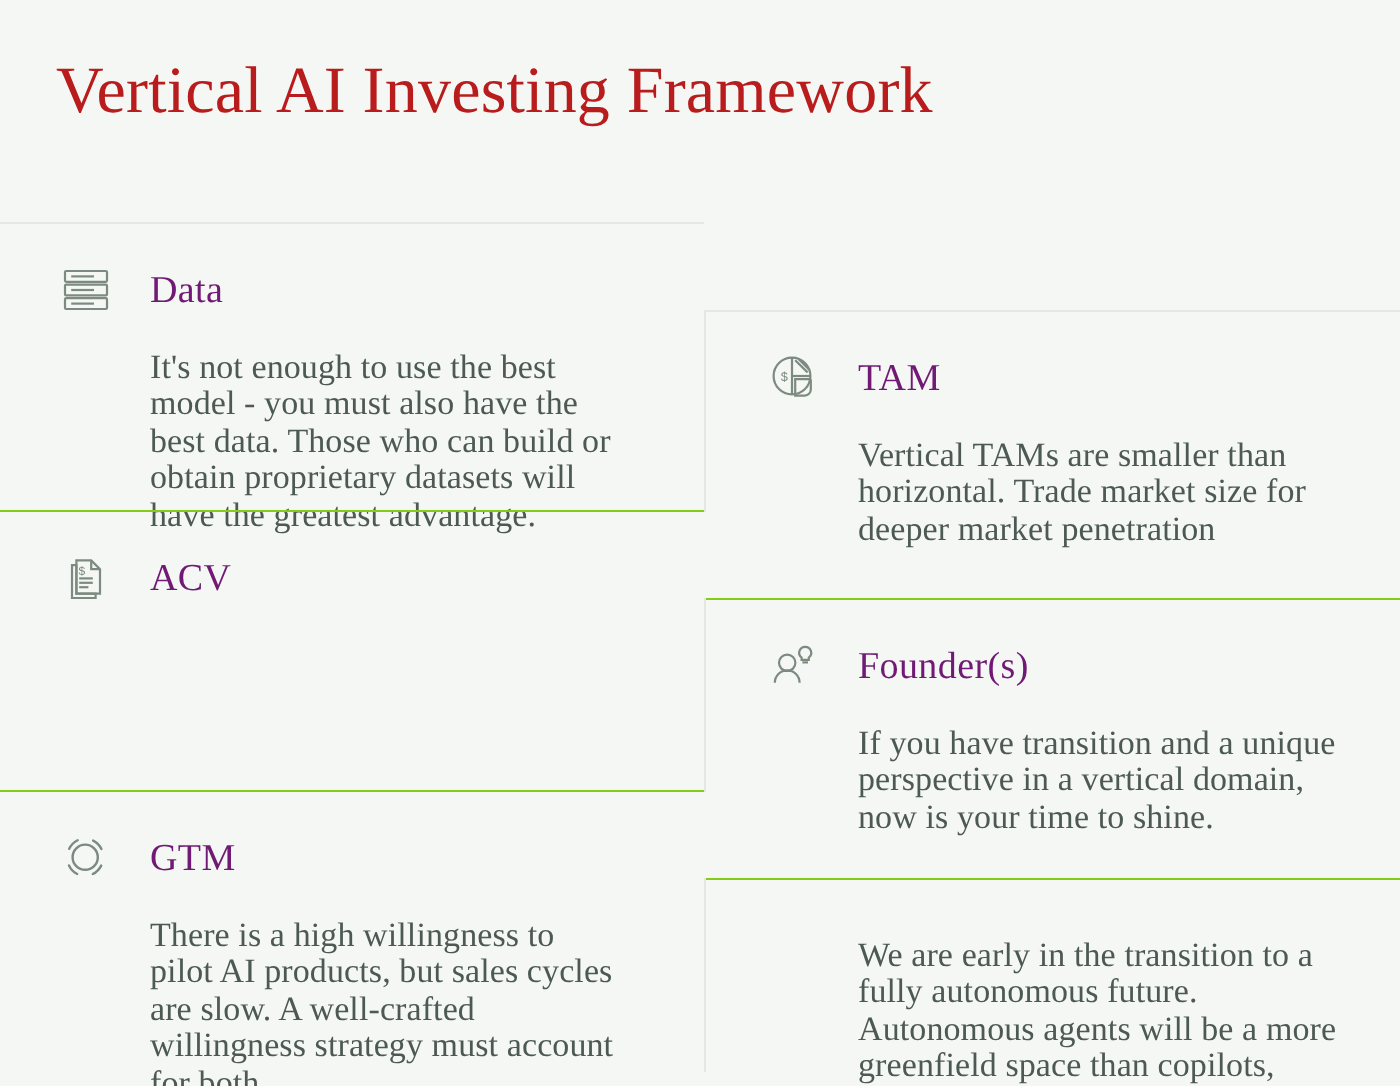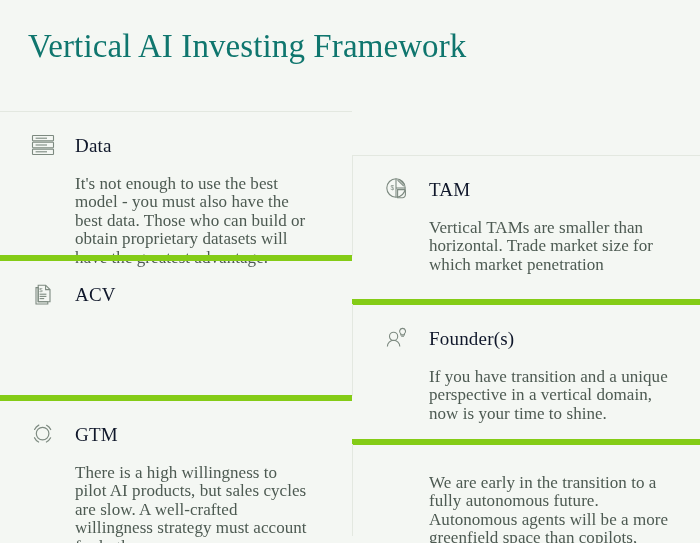--- a/index.html
+++ b/index.html
@@ -16,38 +16,38 @@
   }
 
   
   .title {
     position:absolute;
     left:28px; top:26px;
     font-family:"Liberation Serif", serif;
     font-size:33px;
     line-height:40px;
     font-weight:400;
-    color:#0f766e;
+    color:#b91c1c;
     letter-spacing:0.1px;
     white-space:nowrap;
   }
 
   
   .grid {
     position:absolute;
     left:0; top:111px;
     width:700px; height:424px;
     display:grid;
     grid-template-columns:352px 348px;
     grid-template-rows:144px 140px 140px;
   }
   .cell {
     position:relative;
     padding:20px 34px 10px 28px;
-    border-top:6px solid #84cc16;
+    border-top:1px solid #84cc16;
   }
   .cell.col2 { padding-left:30px; padding-right:24px;margin-top:44px; }
   
   .cell.col2::before {
     content:"";
     position:absolute;
     left:0; top:-1px; bottom:-1px;
     width:1px;
     background:#e3e8e0;
   }
@@ -65,21 +65,21 @@
     display:flex;
     align-items:flex-start;
     justify-content:center;
     color:#7d8a80;
   }
   .icon svg { display:block; }
   .cell-title {
     font-family:"Liberation Serif", serif;
     font-size:19px;
     line-height:24px;
-    color:#0f172a;
+    color:#701a75;
     font-weight:400;
     letter-spacing:0.2px;
     padding-top:2px;
     white-space:nowrap;
   }
   .cell-body {
     margin-top:9px;
     margin-left:47px;
     font-family:Liberation Serif, serif;
     font-size:17px;
@@ -125,21 +125,21 @@
             <line x1="12" y1="12" x2="21.2" y2="12"></line>
             <line x1="12" y1="12" x2="12" y2="21.2"></line>
             <line x1="13.6" y1="4.1" x2="19.8" y2="10.2"></line>
             <line x1="15.4" y1="3.6" x2="20.4" y2="8.6"></line>
             <path d="M13.6 13.6 h7.2 a0.6 0.6 0 0 1 0.6 0.6 v4.6 a3 3 0 0 1 -3 3 h-4.8 z"></path>
             <text x="6.4" y="14.3" font-family="Liberation Sans, sans-serif" font-size="6.4" fill="currentColor" stroke="none">$</text>
           </svg>
         </span>
         <span class="cell-title">TAM</span>
       </div>
-      <div class="cell-body">Vertical TAMs are smaller than horizontal. Trade market size for which market penetration</div>
+      <div class="cell-body">Vertical TAMs are smaller than horizontal. Trade market size for deeper market penetration</div>
     </div>
 
     <div class="cell col1">
       <div class="cell-head">
         <span class="icon">
           <svg width="26" height="26" viewBox="0 0 26 26" fill="none" stroke="currentColor" stroke-width="1.1">
             <path d="M8.2 4.2 h7.4 l4.4 4.4 v12.2 h-11.8 z"></path>
             <path d="M15.6 4.2 v4.4 h4.4"></path>
             <path d="M6 6.6 h2.2 v14.2 h9.6 v2.2 h-11.8 z"></path>
             <line x1="9.6" y1="13.2" x2="16.4" y2="13.2"></line>

